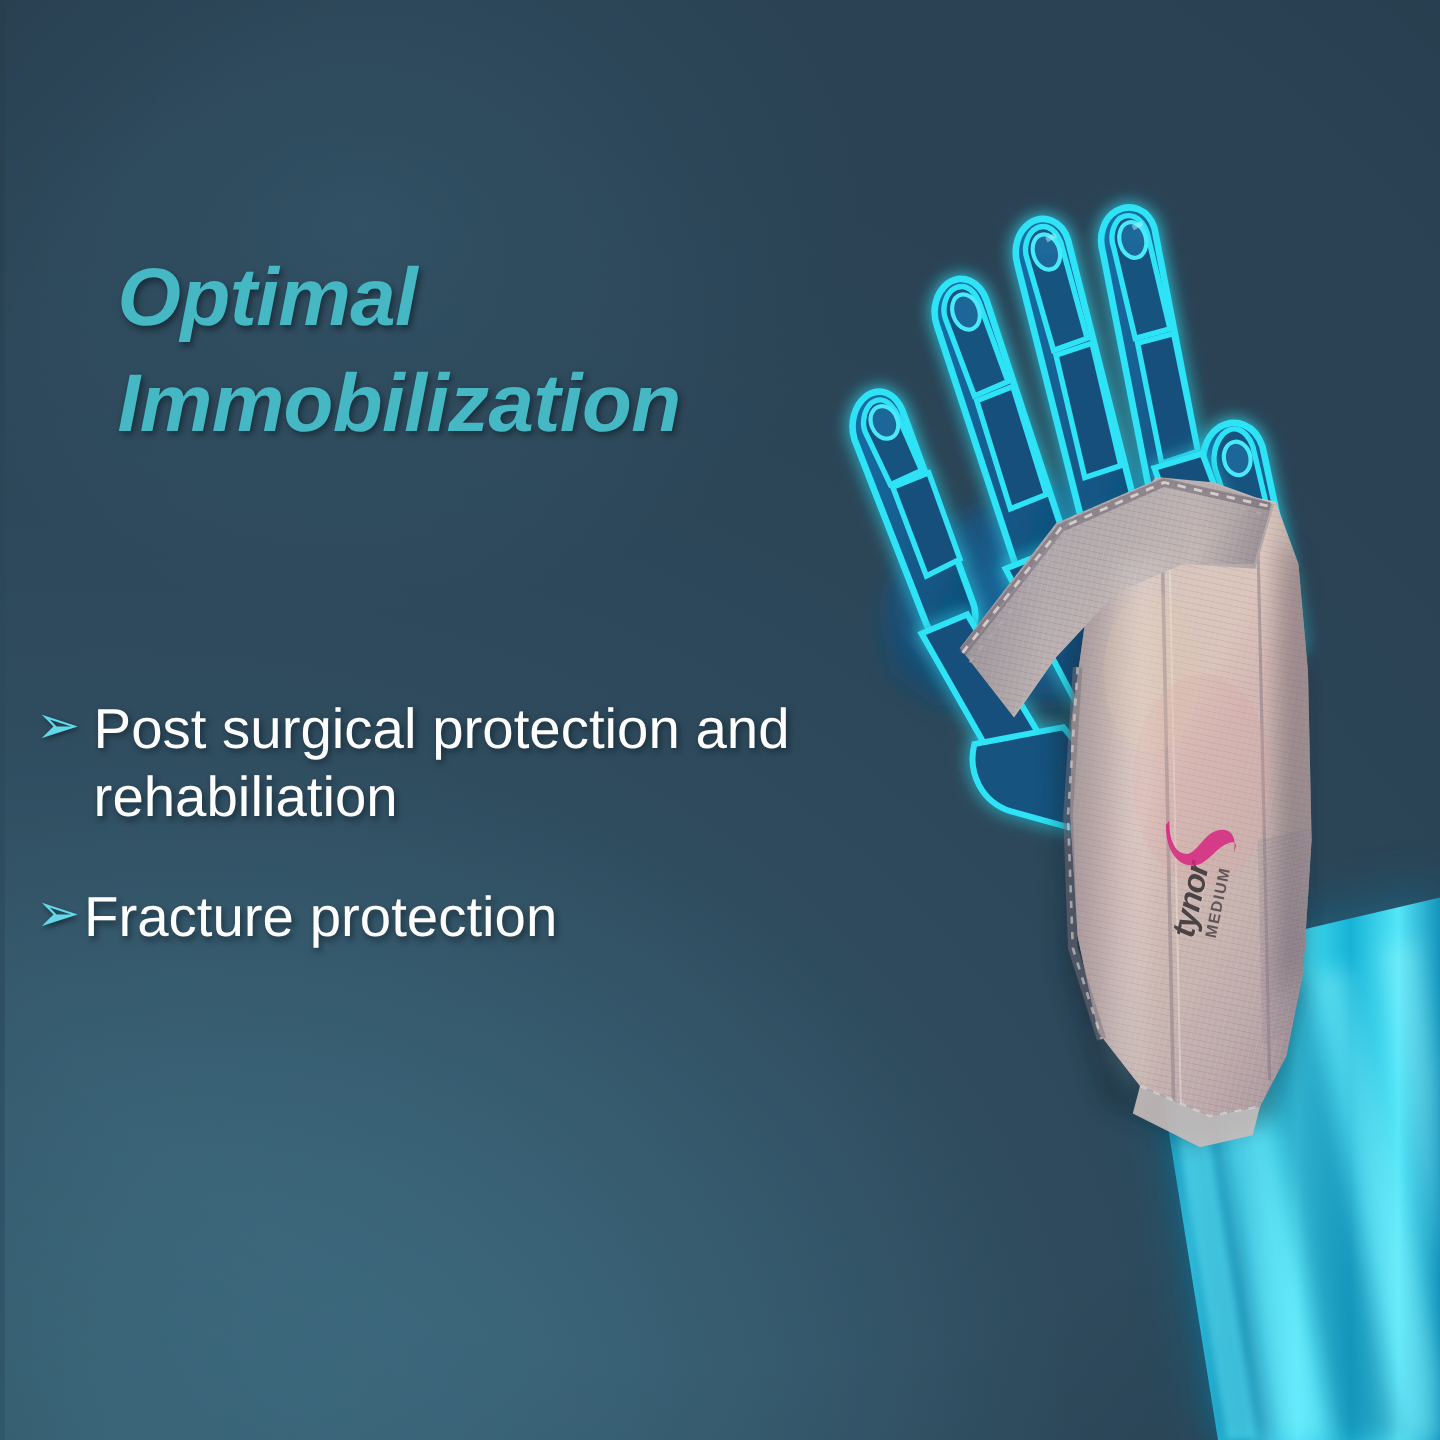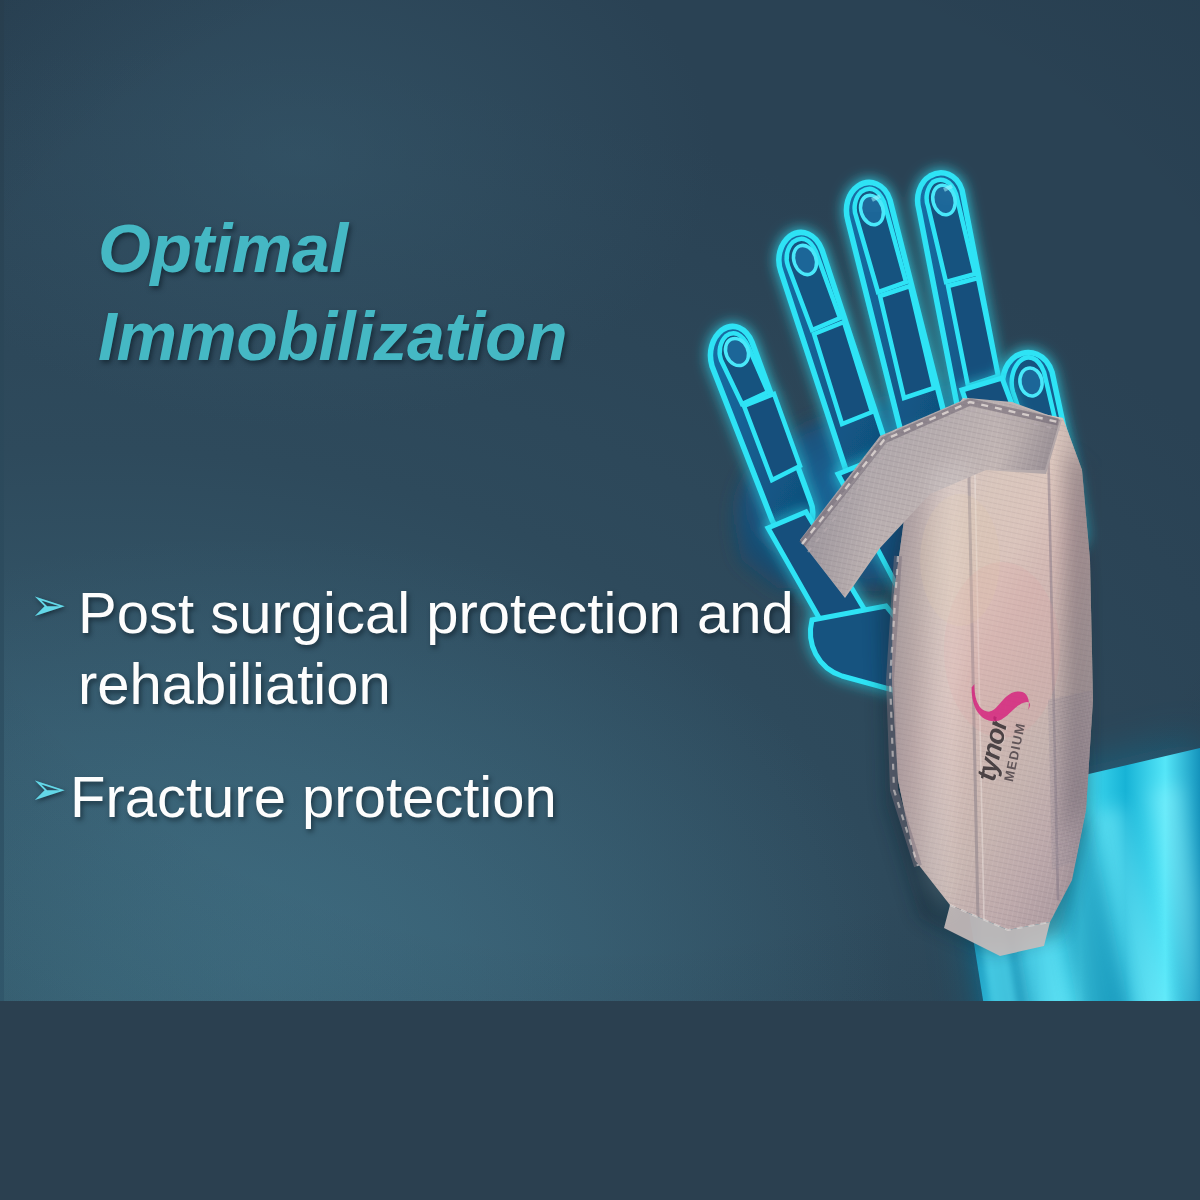--- a/index.html
+++ b/index.html
@@ -4,21 +4,21 @@
 <style>
   * { margin:0; padding:0; box-sizing:border-box; }
   html, body { width:1200px; height:1200px; overflow:hidden; }
   body {
     font-family:"Liberation Sans", sans-serif;
     background:#2b4050;
   }
 
   #stage {
     position:relative;
-    width:1200px; height:1001px;
+    width:1200px; height:1200px;
     overflow:hidden;
   }
 
   
   .bg-base {
     position:absolute; inset:0;
     background:
       radial-gradient(115% 95% at 8% 100%, #3a6577 0%, #35596c 28%, #2e4a5c 58%, #2a4254 100%),
       linear-gradient(160deg, #283d4d 0%, #2b4050 35%, #305467 70%, #356176 100%);
   }
@@ -75,21 +75,21 @@
     flex:0 0 auto;
     width:48px;
     font-size:44px;
     line-height:1.05;
     color:#63d8e8;
     text-shadow:1px 2px 4px rgba(8,20,30,.6);
     transform:translateY(4px);
   }
   .bullet-text {
     flex:1 1 auto;
-    font-size:58px;
+    font-size:47px;
     line-height:1.22;
     color:#fdfdfd;
     text-shadow:2px 3px 5px rgba(8,20,30,.55);
   }
   .bullet.tight .bullet-marker { width:40px; }
 
   
   .brand {
     position:absolute;
     left:948px; top:668px;

